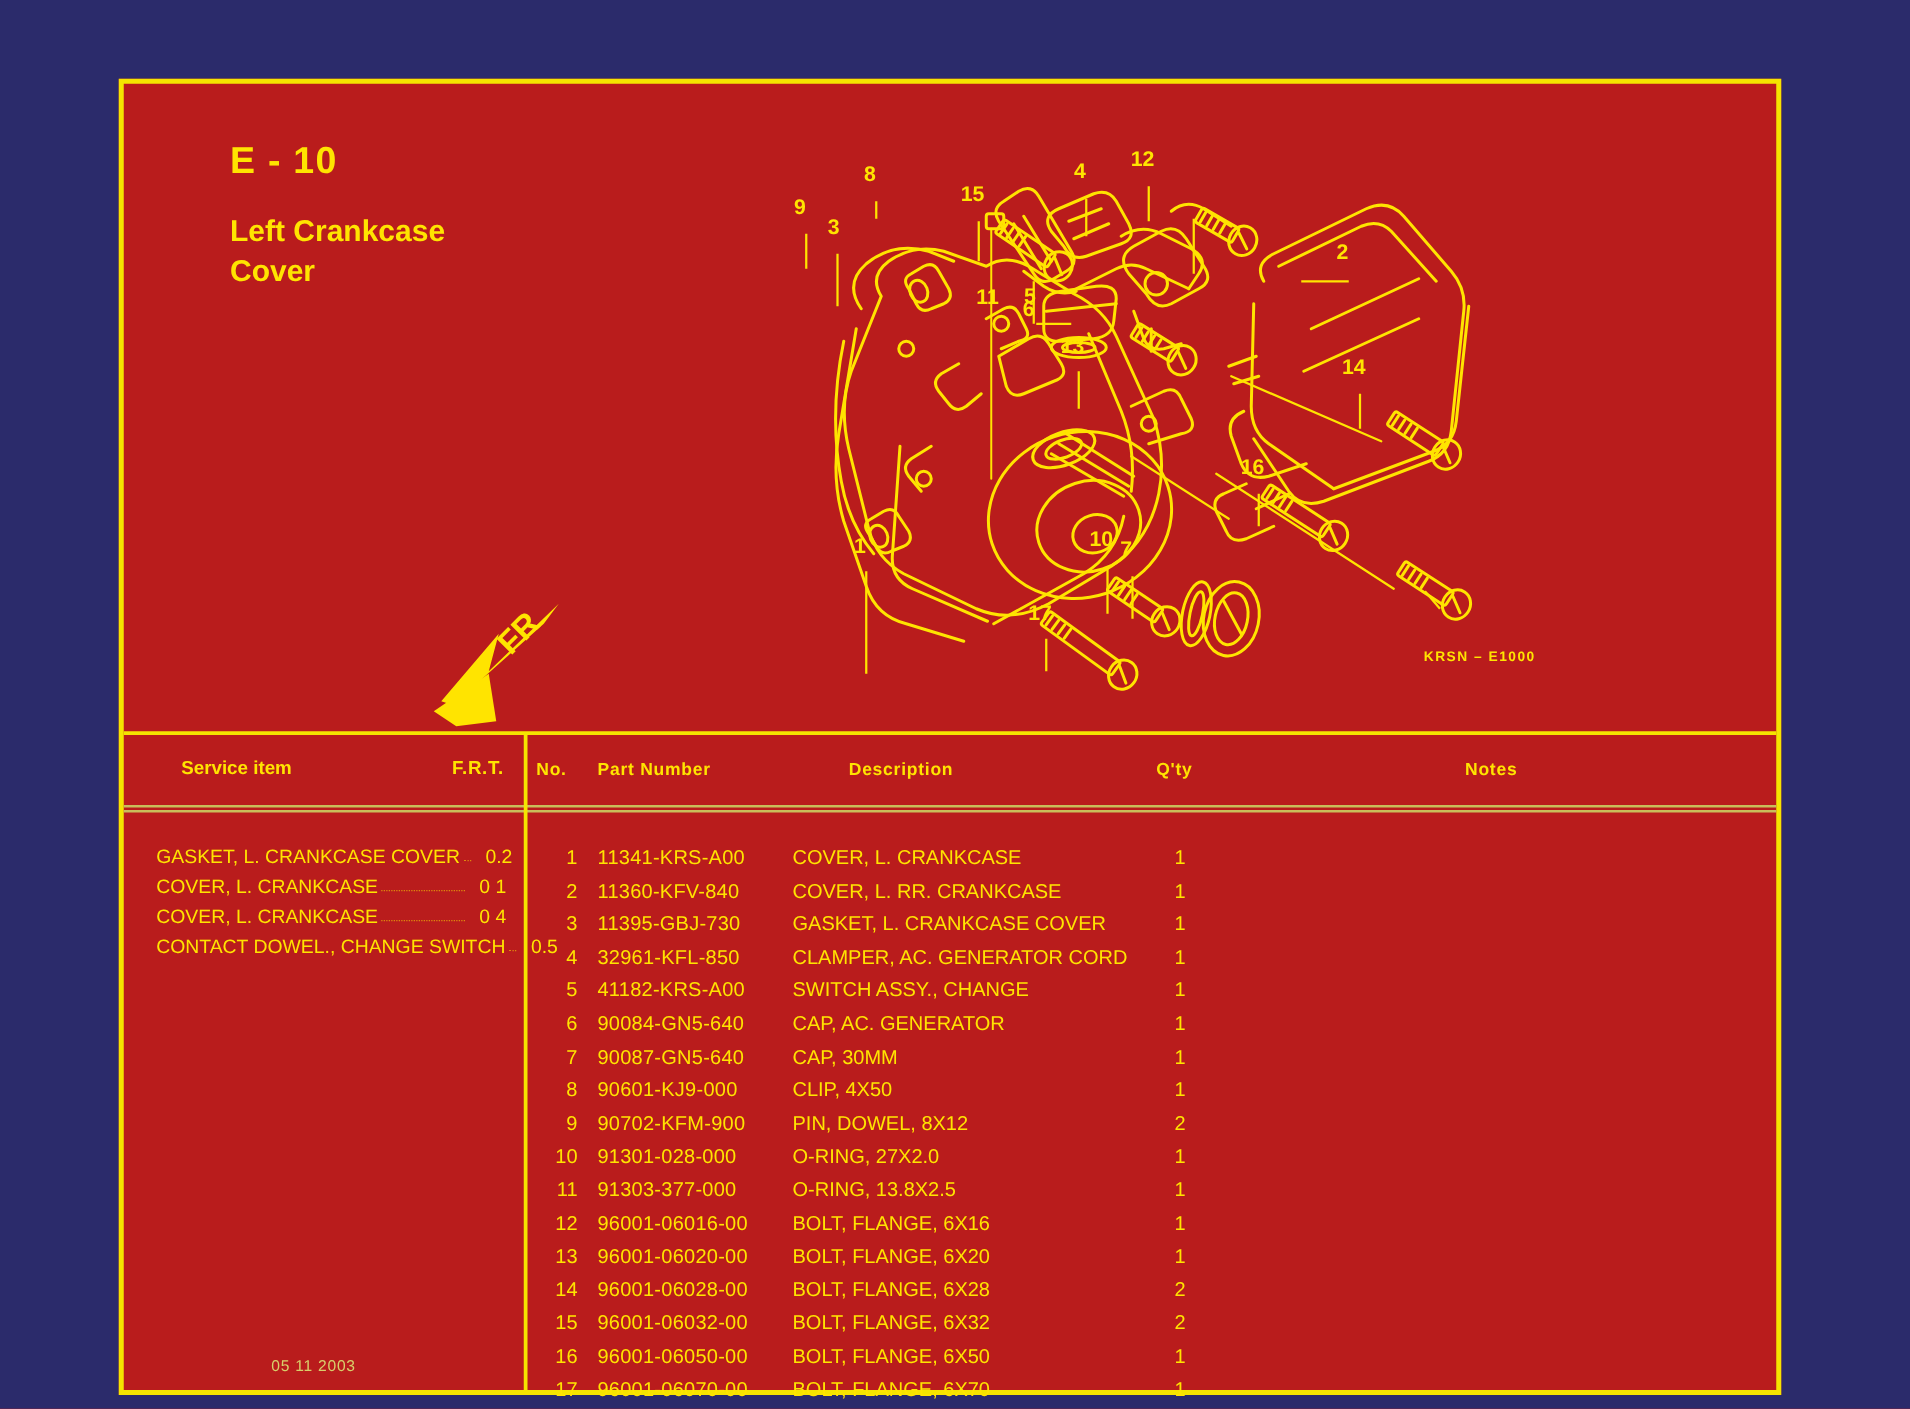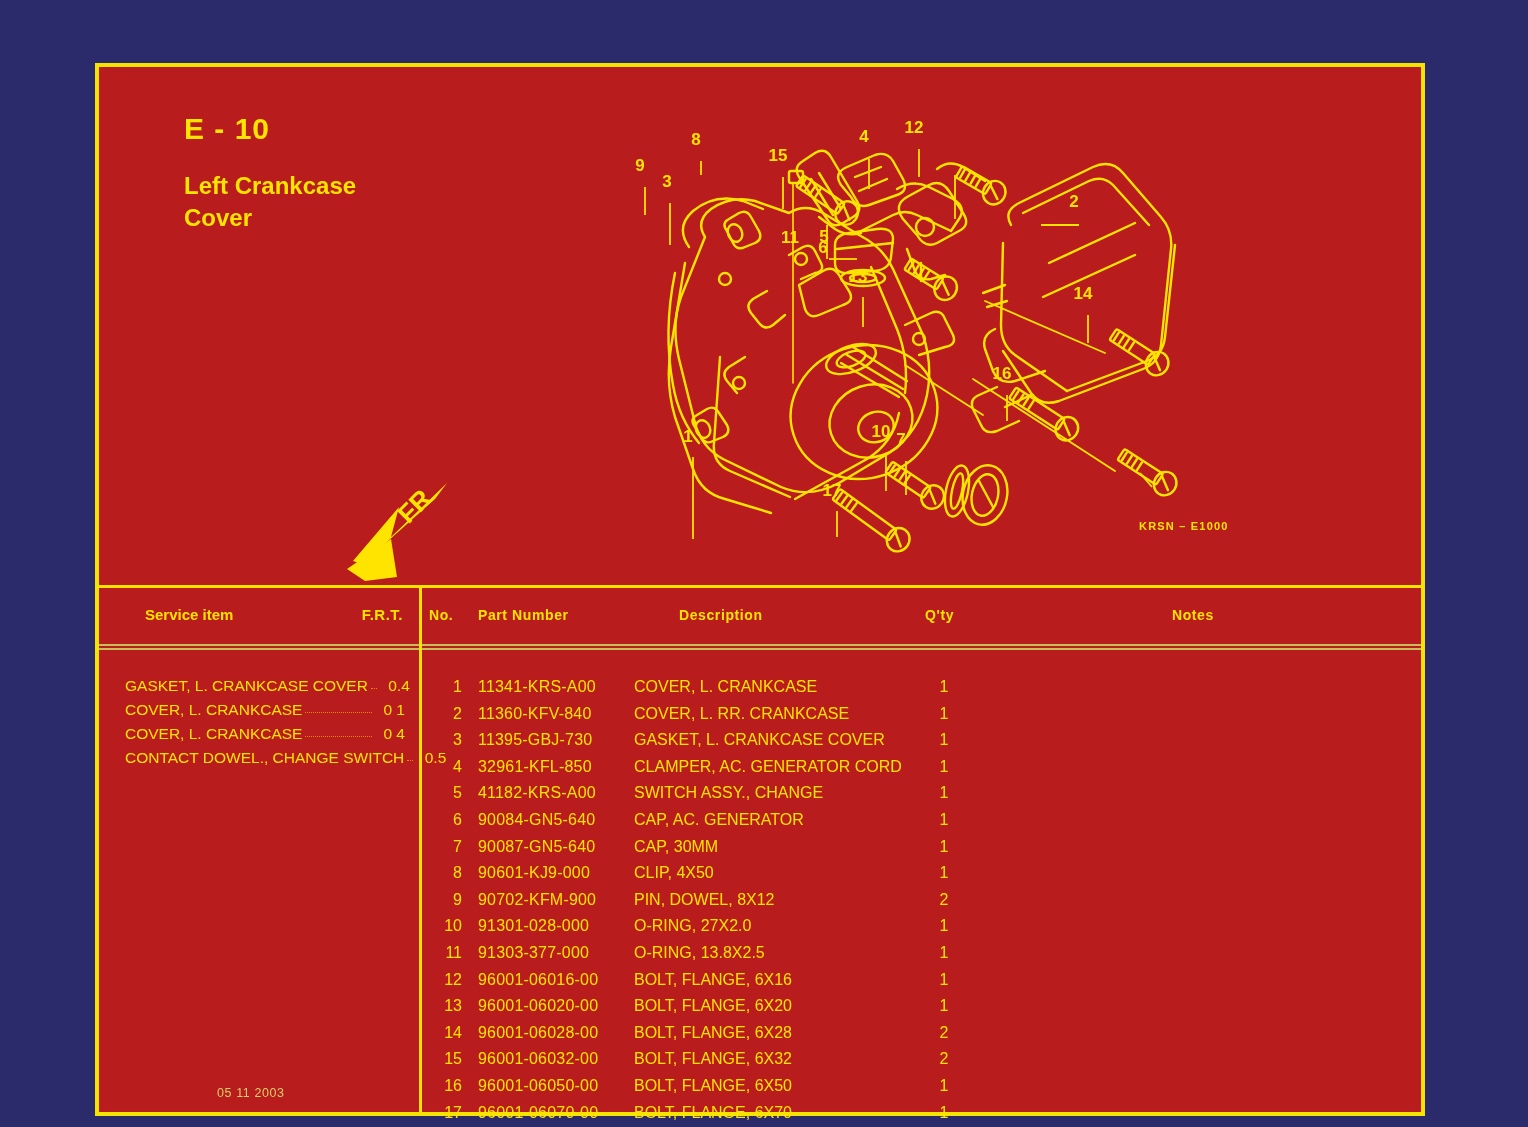--- a/index.html
+++ b/index.html
@@ -331,21 +331,21 @@
       <div class="divider-v"></div>
 
       <div class="svc-head">
         <span class="h1">Service item</span>
         <span class="h2">F.R.T.</span>
       </div>
       <div class="svc-body" id="svc-body">
           <div class="svc-row">
             <span class="svc-label">GASKET, L. CRANKCASE COVER</span>
             <span class="svc-leader"></span>
-            <span class="svc-frt">0.4</span>
+            <span class="svc-frt">0.2</span>
           </div>
           <div class="svc-row">
             <span class="svc-label">COVER, L. CRANKCASE</span>
             <span class="svc-leader"></span>
             <span class="svc-frt">0 1</span>
           </div>
           <div class="svc-row">
             <span class="svc-label">COVER, L. CRANKCASE</span>
             <span class="svc-leader"></span>
             <span class="svc-frt">0 4</span>

